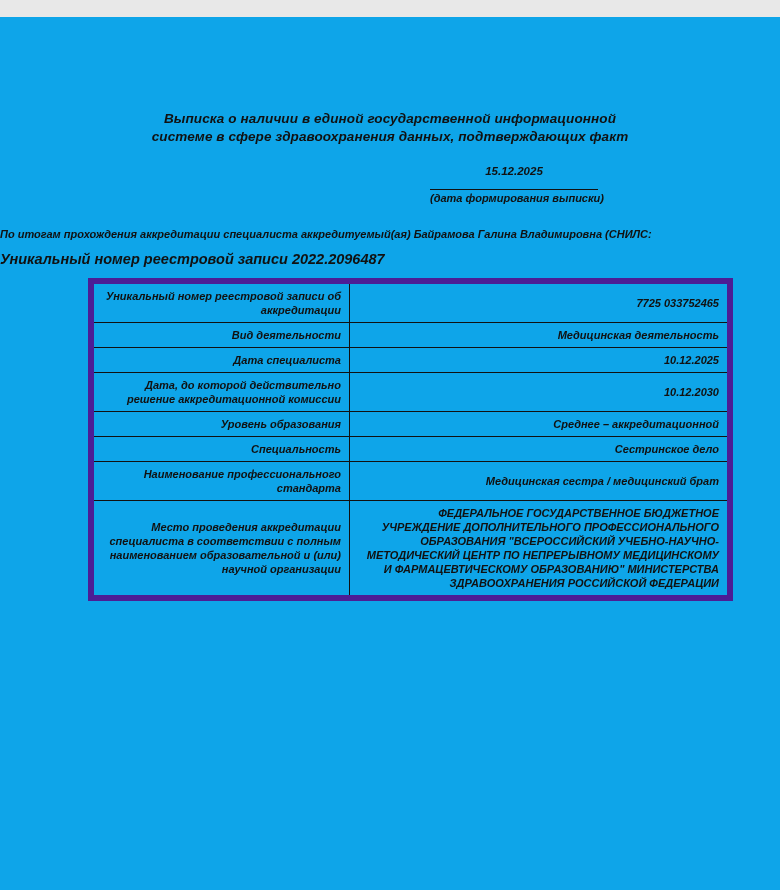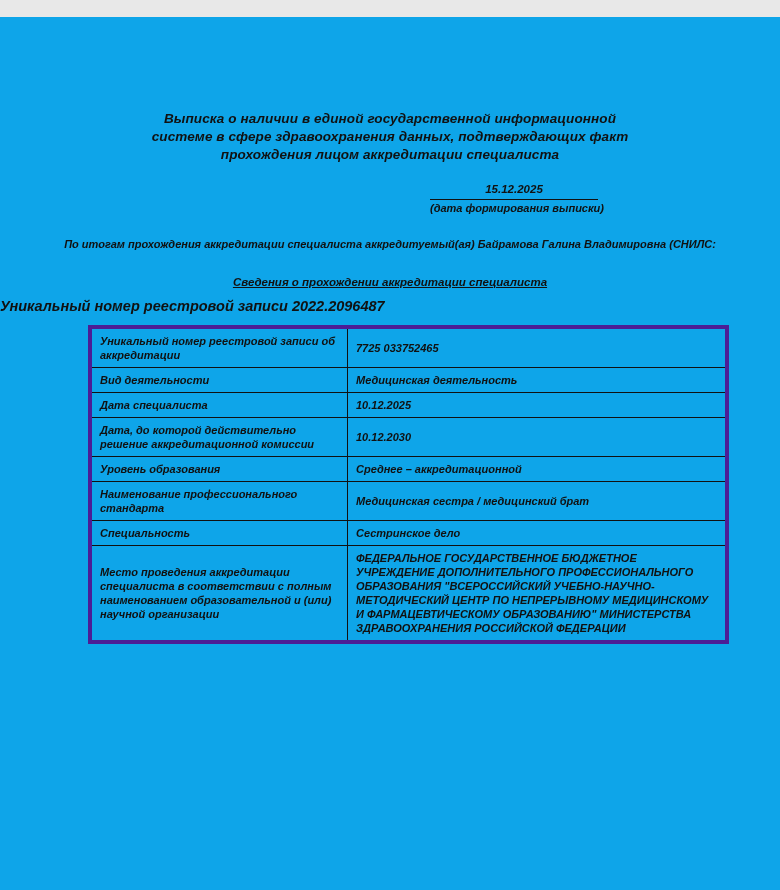--- a/index.html
+++ b/index.html
@@ -28,35 +28,35 @@
   
   .date-block {
     width: 168px;
     margin-left: 430px;
     margin-top: 19px;
     text-align: center;
     font-size: 11.5px;
   }
   .date-value {
     display: block;
-    padding: 0 4px 4px 4px;
+    padding: 0 4px 12px 4px;
     border-bottom: 1.5px solid #111111;
   }
   .date-caption {
     display: block;
     padding-top: 2px;
     font-size: 11px;
     white-space: nowrap;
     font-style: italic;
   }
 
   
   .intro {
     margin-top: 23px;
-    text-align: center;
+    text-align: left;
     font-size: 11px;
     line-height: 14px;
   }
 
   
   .section-subtitle {
     margin-top: 25px;
     text-align: center;
     font-size: 11.5px;
     text-decoration: underline;
@@ -69,54 +69,53 @@
     font-size: 14.5px;
   }
 
   
   table.acc-table {
     margin-left: 88px;
     margin-top: 11px;
     width: 600px;
     border-collapse: collapse;
     table-layout: fixed;
-    border: 4px solid #4c1d95;
+    border: 6px solid #4c1d95;
+    text-align: right;
   }
   table.acc-table td {
     border: 1.5px solid #111111;
     font-size: 11px;
     line-height: 14px;
     vertical-align: middle;
     padding: 5px 8px 5px 8px;
     word-wrap: break-word;
   }
   td.col-label { width: 239px; }
   td.col-value { width: 361px; }
 </style>
 </head>
 <body>
 
 <div class="page">
 
   <div class="title-block">
     <div>Выписка о наличии в единой государственной информационной</div>
     <div>системе в сфере здравоохранения данных, подтверждающих факт</div>
-    <div>прохождения лицом аккредитации специалиста</div>
   </div>
 
   <div class="date-block">
     <span class="date-value">15.12.2025</span>
     <span class="date-caption">(дата формирования выписки)</span>
   </div>
 
   <div class="intro">
     <div>По итогам прохождения аккредитации специалиста аккредитуемый(ая) Байрамова Галина Владимировна (СНИЛС:</div>
   </div>
 
-  <div class="section-subtitle">Сведения о прохождении аккредитации специалиста</div>
 
   <div class="registry-heading">Уникальный номер реестровой записи 2022.2096487</div>
 
   <table class="acc-table">
     <tbody>
       <tr>
         <td class="col-label">Уникальный номер реестровой записи об аккредитации</td>
         <td class="col-value">7725 033752465</td>
       </tr>
       <tr>
@@ -129,26 +128,26 @@
       </tr>
       <tr>
         <td class="col-label">Дата, до которой действительно решение аккредитационной комиссии</td>
         <td class="col-value">10.12.2030</td>
       </tr>
       <tr>
         <td class="col-label">Уровень образования</td>
         <td class="col-value">Среднее – аккредитационной</td>
       </tr>
       <tr>
+        <td class="col-label">Специальность</td>
+        <td class="col-value">Сестринское дело</td>
+      </tr>
+      <tr>
         <td class="col-label">Наименование профессионального стандарта</td>
         <td class="col-value">Медицинская сестра / медицинский брат</td>
-      </tr>
-      <tr>
-        <td class="col-label">Специальность</td>
-        <td class="col-value">Сестринское дело</td>
       </tr>
       <tr>
         <td class="col-label">Место проведения аккредитации специалиста в соответствии с полным наименованием образовательной и (или) научной организации</td>
         <td class="col-value">ФЕДЕРАЛЬНОЕ ГОСУДАРСТВЕННОЕ БЮДЖЕТНОЕ УЧРЕЖДЕНИЕ ДОПОЛНИТЕЛЬНОГО ПРОФЕССИОНАЛЬНОГО ОБРАЗОВАНИЯ "ВСЕРОССИЙСКИЙ УЧЕБНО-НАУЧНО-МЕТОДИЧЕСКИЙ ЦЕНТР ПО НЕПРЕРЫВНОМУ МЕДИЦИНСКОМУ И ФАРМАЦЕВТИЧЕСКОМУ ОБРАЗОВАНИЮ" МИНИСТЕРСТВА ЗДРАВООХРАНЕНИЯ РОССИЙСКОЙ ФЕДЕРАЦИИ</td>
       </tr>
     </tbody>
   </table>
 
 </div>
 

